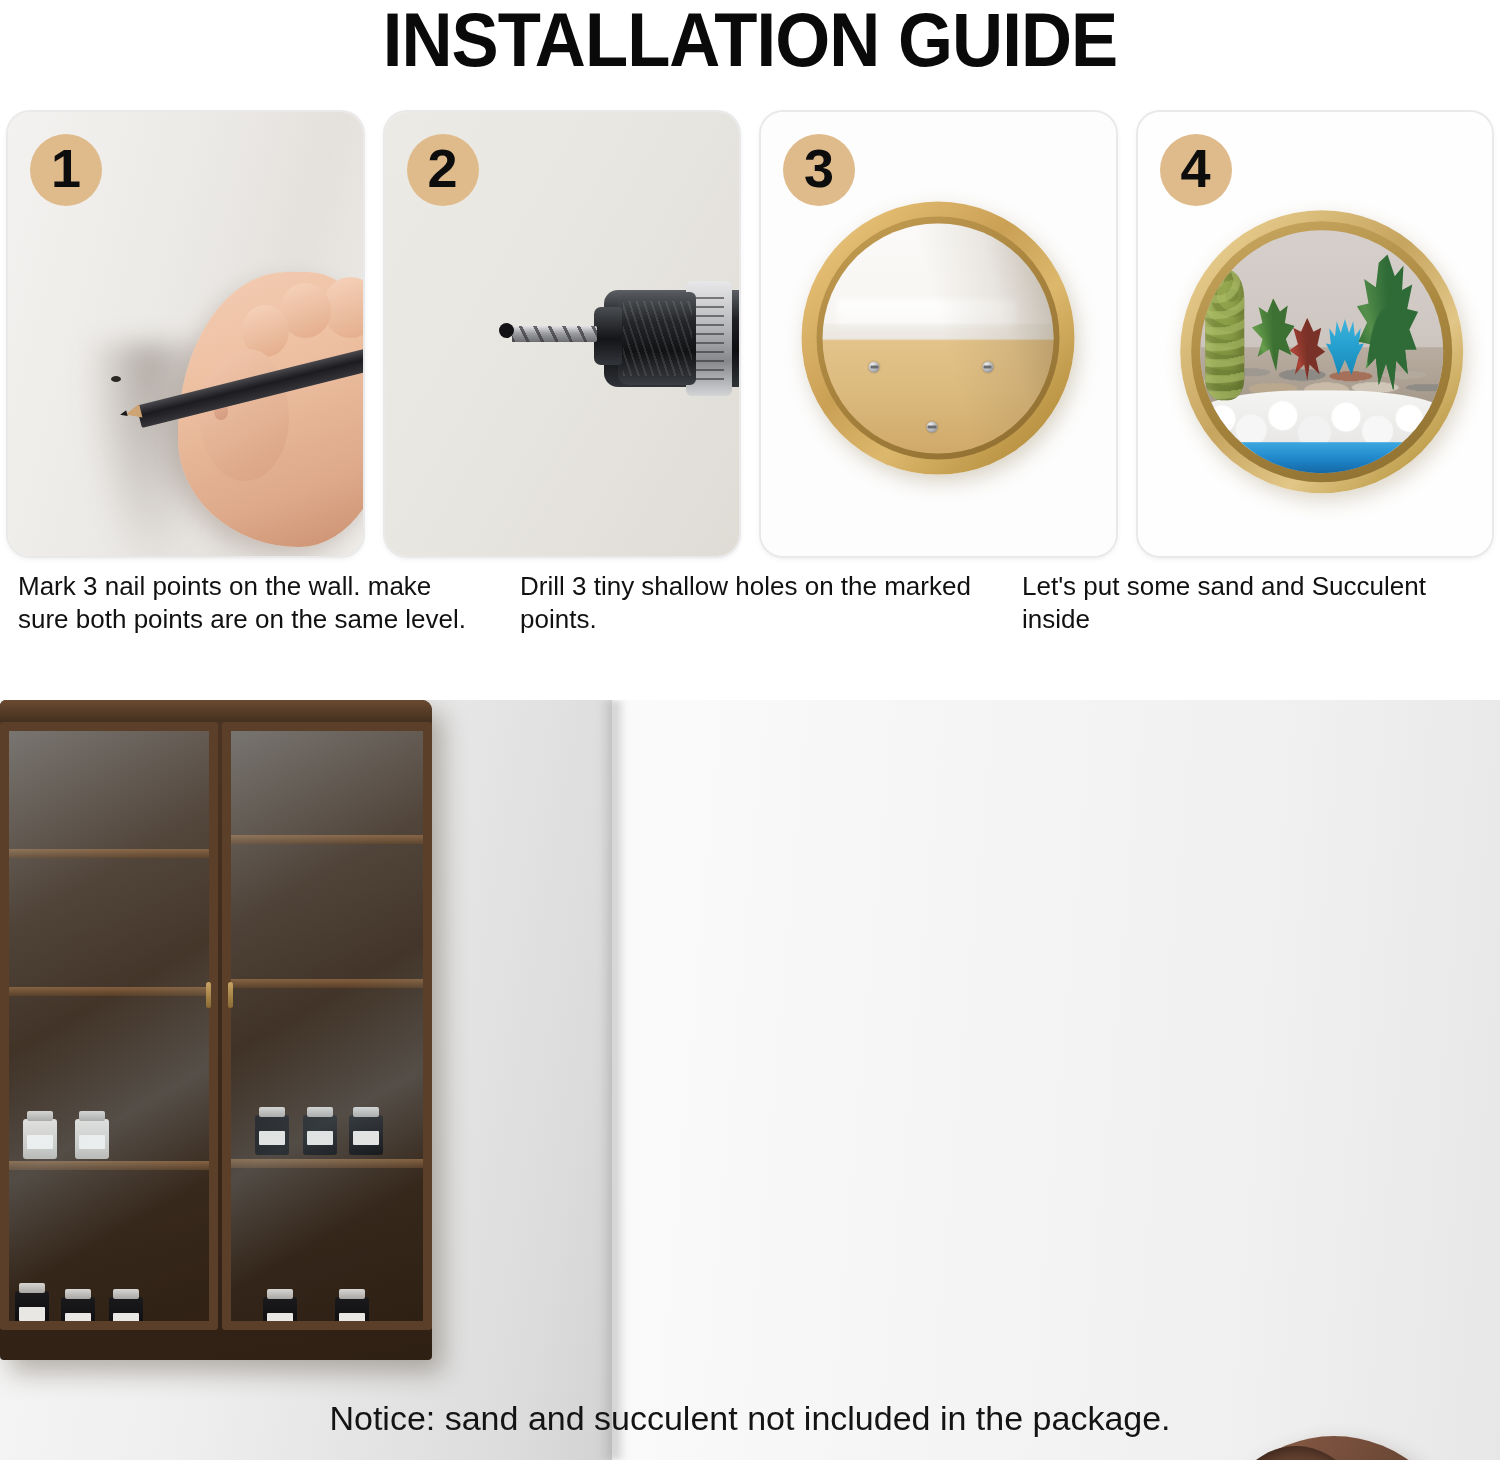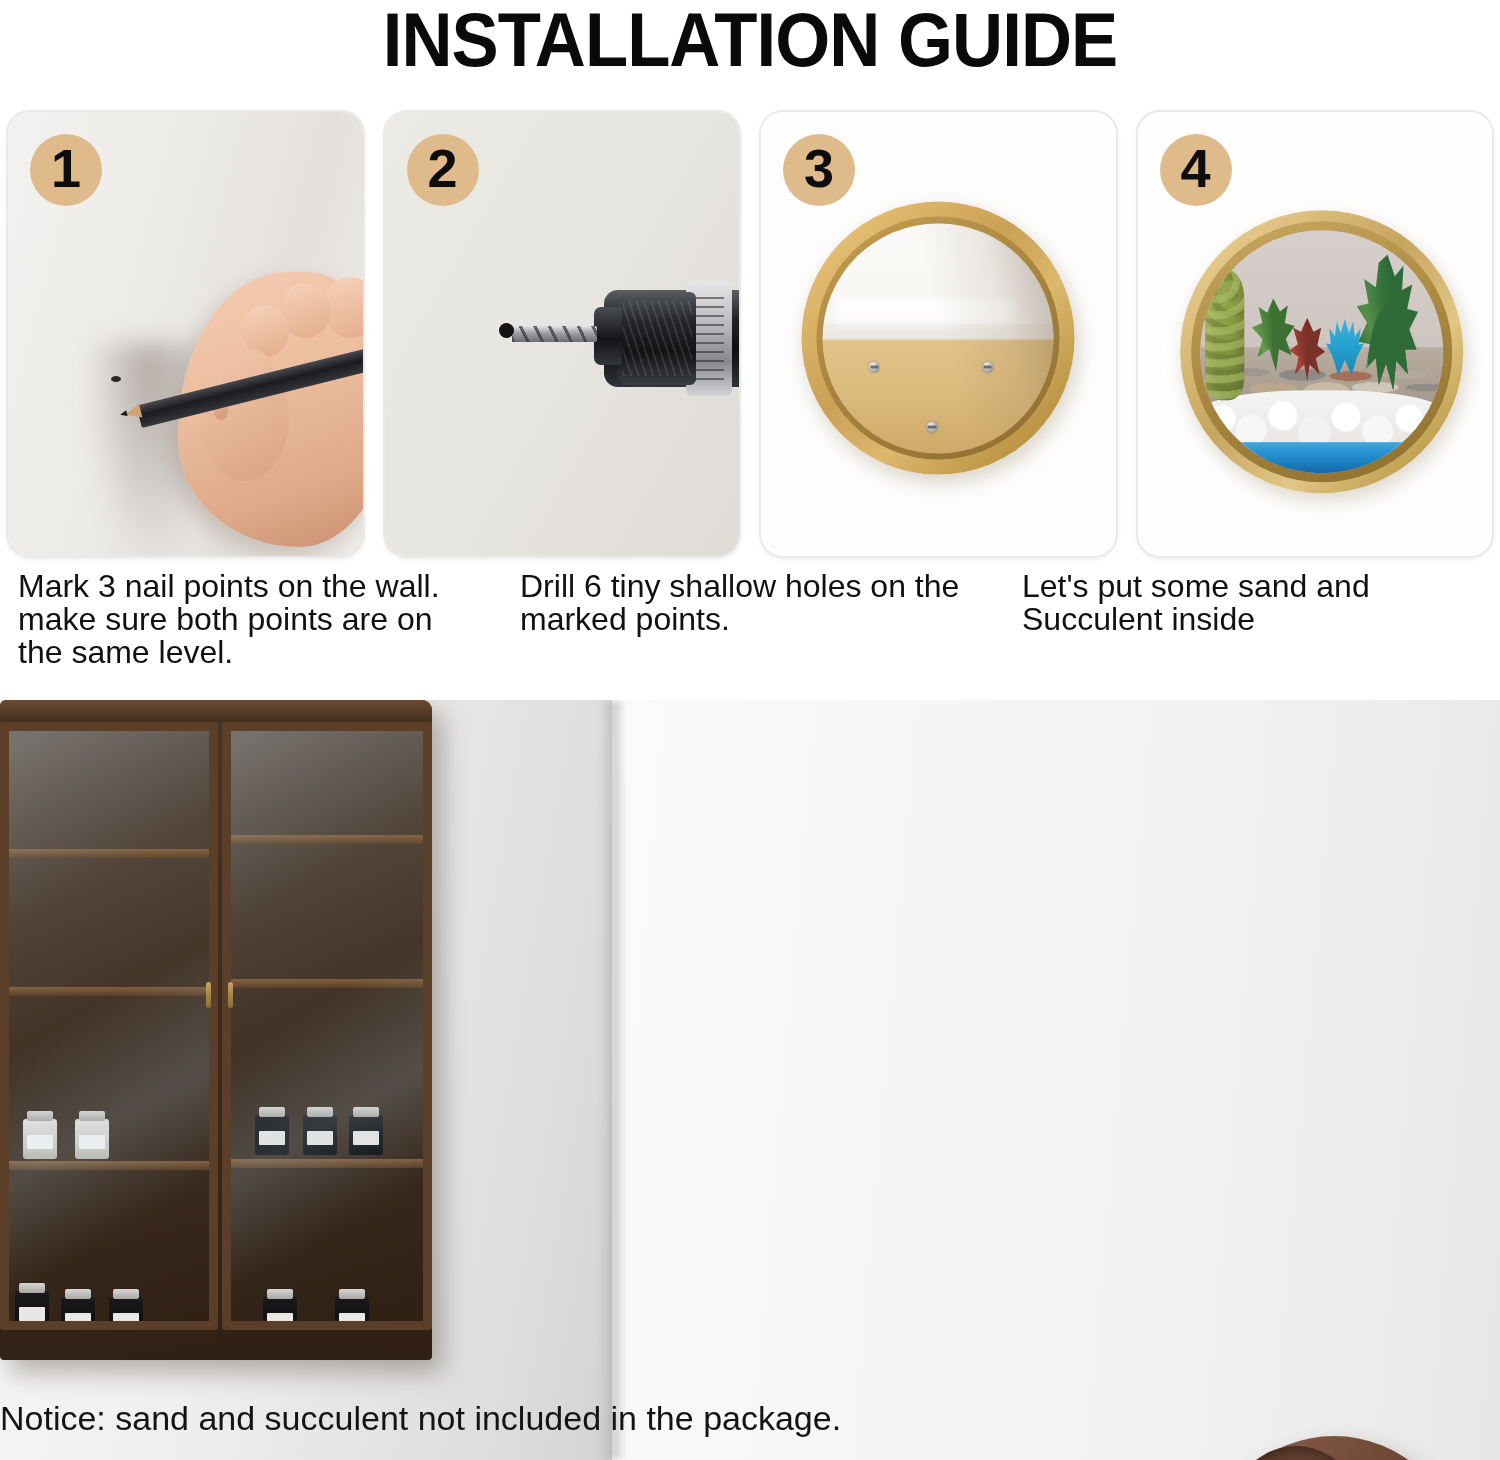--- a/index.html
+++ b/index.html
@@ -398,21 +398,21 @@
   .captions-row {
     position: absolute;
     top: 570px;
     left: 8px;
     width: 1484px;
     display: flex;
     gap: 22px;
   }
   .caption {
     flex: 1;
-    font-size: 32px;
+    font-size: 26px;
     line-height: 33px;
     color: #111111;
     padding-right: 14px;
     padding-left: 10px;
   }
 
   
   .hero {
     position: absolute;
     left: 0; top: 700px;
@@ -522,20 +522,21 @@
     border-radius: 50%;
     background: linear-gradient(150deg, #6a4634 0%, #5a3a2a 46%, #734c39 100%);
     box-shadow: inset 4px 4px 12px rgba(30,18,12,0.55);
     overflow: hidden;
   }
 
   .hero-notice {
     position: absolute;
     left: 0; right: 0;
     bottom: 22px;
+    text-align: center;
     font-size: 34px;
     color: #141414;
     letter-spacing: 0px;
     z-index: 30;
   }
 </style>
 </head>
 <body>
 
 <div class="page-title">INSTALLATION GUIDE</div>
@@ -612,21 +613,21 @@
         </div>
       </div>
     </div>
     <div class="step-badge">4</div>
   </div>
 
 </div>
 
 <div class="captions-row">
   <div class="caption">Mark 3 nail points on the wall. make sure both points are on the same level.</div>
-  <div class="caption">Drill 6 tiny shallow holes on the marked points.</div>
+  <div class="caption">Drill 3 tiny shallow holes on the marked points.</div>
   <div class="caption">Let's put some sand and Succulent inside</div>
 </div>
 
 <div class="hero">
   <div class="hero-wall-left"></div>
   <div class="hero-wall-right"></div>
   <div class="hero-corner"></div>
 
   <div class="cabinet">
     <div class="cab-top"></div>

